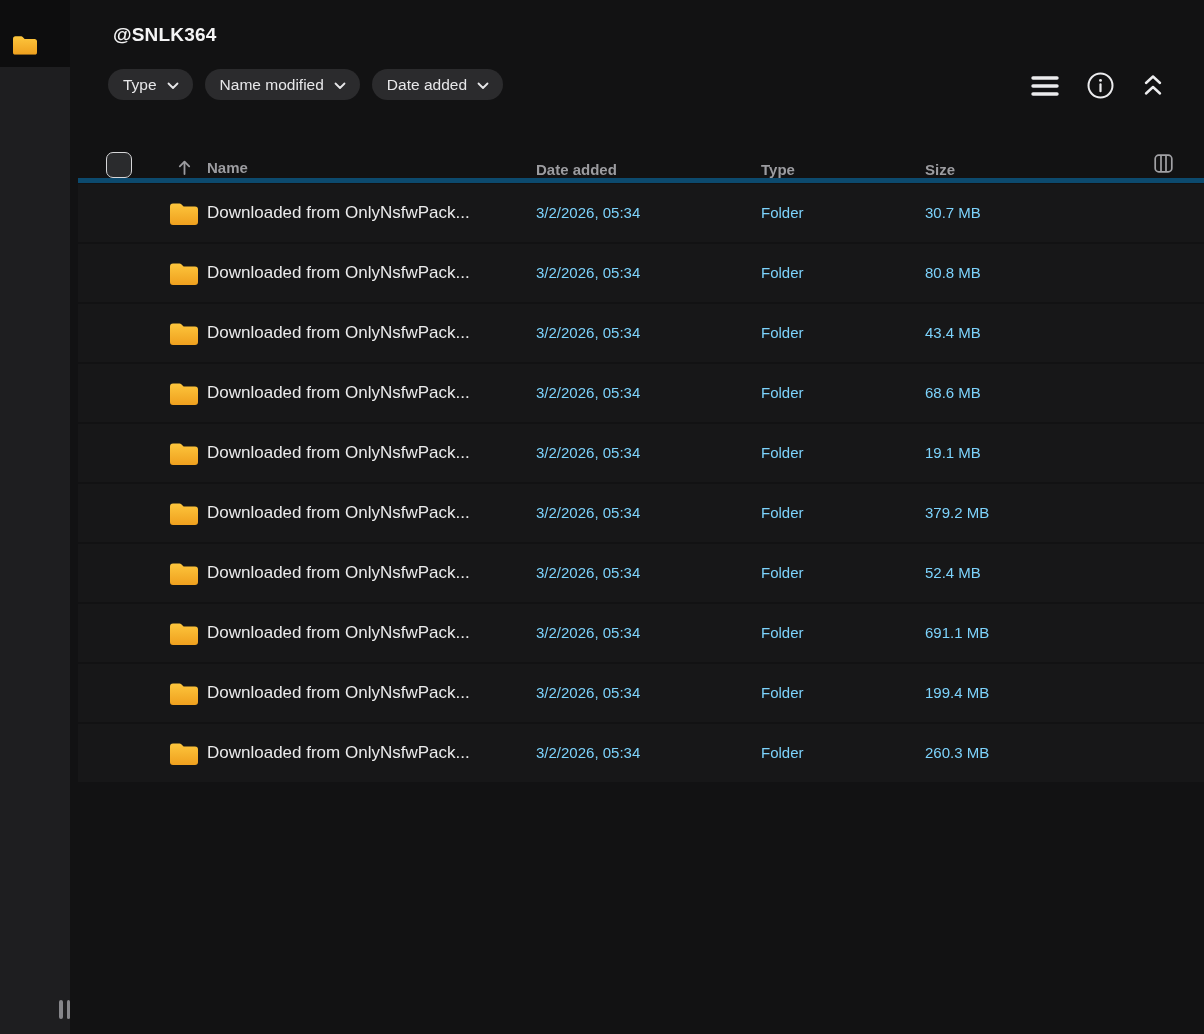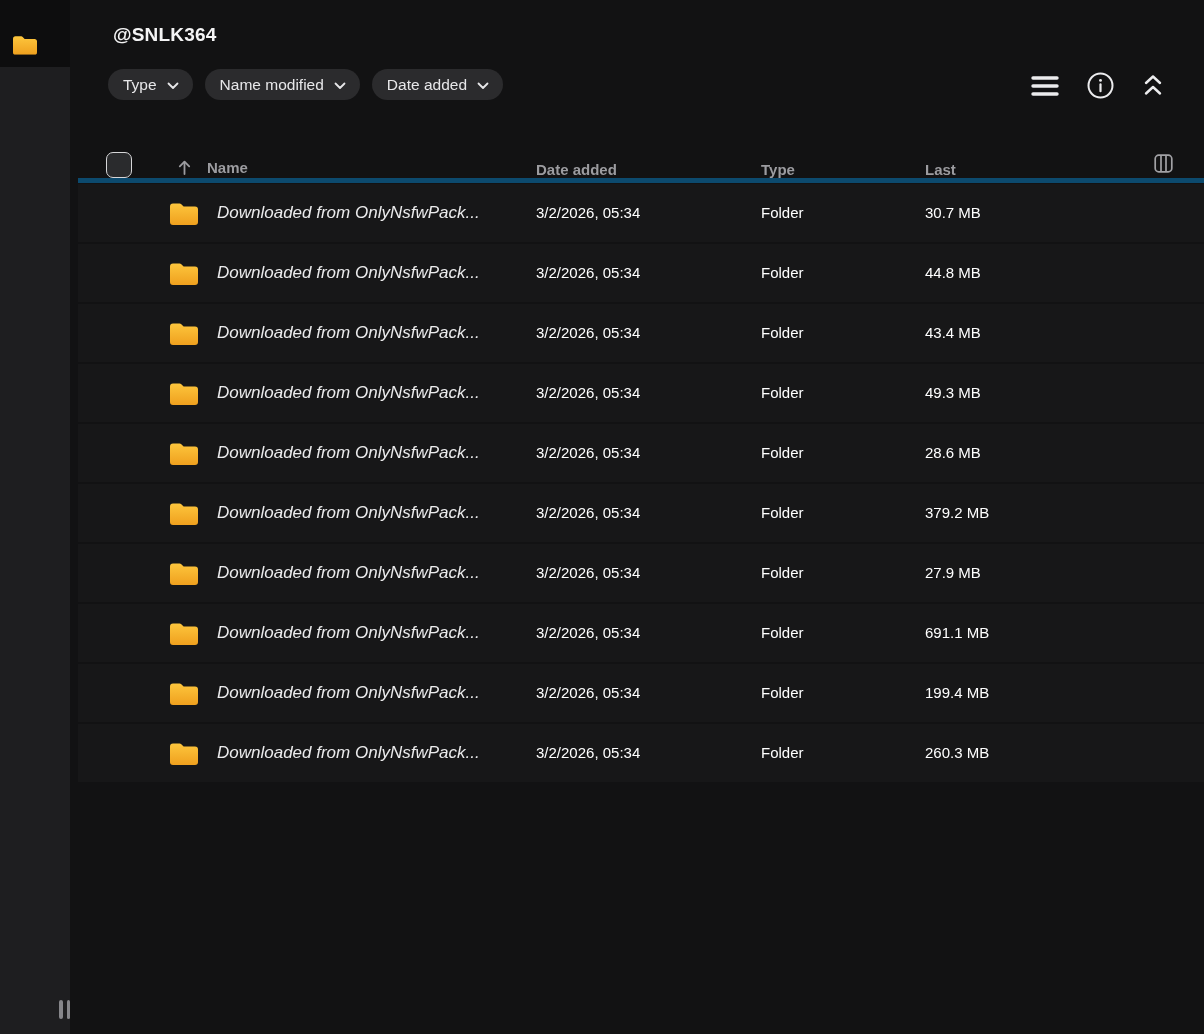--- a/index.html
+++ b/index.html
@@ -80,24 +80,24 @@
   .th-plain { cursor:pointer; }
   .cols-btn { background:none; border:none; color:#a2a2a6; cursor:pointer; padding:2px; }
 
   .file-list { margin-top:1px; }
   .file-row {
     height:58px; margin-bottom:2px; background:#171718;
     display:flex; align-items:center; cursor:pointer;
   }
   .row-folder { width:28px; height:24px; flex:none; }
   .file-name {
-    margin-left:19px; font-size:17px; color:#ebebec;
-    white-space:nowrap; overflow:hidden; text-overflow:ellipsis; max-width:300px;font-style:italic;
-  }
-  .meta { font-size:15px; color:#ffffff; }
+    margin-left:9px; font-size:17px; color:#ebebec;
+    white-space:nowrap; overflow:hidden; text-overflow:ellipsis; max-width:300px;
+  }
+  .meta { font-size:15px; color:#7dd3fc; }
 </style>
 </head>
 <body>
 
 <svg width="0" height="0" style="position:absolute">
   <defs>
     <linearGradient id="folderGrad" x1="0" y1="0" x2="0" y2="1">
       <stop offset="0" stop-color="#fdc63d"></stop>
       <stop offset="1" stop-color="#efa01e"></stop>
     </linearGradient>
@@ -175,21 +175,21 @@
       <button class="sort-btn">
         <svg width="15" height="17" viewBox="0 0 15 17" fill="none" stroke="currentColor" stroke-width="1.8" stroke-linecap="round" stroke-linejoin="round">
             <line x1="7.5" y1="15" x2="7.5" y2="3.2"></line>
             <polyline points="2.8,7.4 7.5,2.6 12.2,7.4"></polyline>
           </svg>
       </button>
       <span class="th-label">Name</span>
     </div>
     <div class="c-date"><span class="th-plain">Date added</span></div>
     <div class="c-type"><span class="th-plain">Type</span></div>
-    <div class="c-size"><span class="th-plain">Last</span></div>
+    <div class="c-size"><span class="th-plain">Size</span></div>
     <div class="c-cols">
       <button class="cols-btn">
         <svg width="19" height="19" viewBox="0 0 19 19" fill="none" stroke="currentColor" stroke-width="1.7">
             <rect x="1.2" y="1.2" width="16.6" height="16.6" rx="3.6"></rect>
             <line x1="7" y1="1.5" x2="7" y2="17.5"></line>
             <line x1="12" y1="1.5" x2="12" y2="17.5"></line>
           </svg>
       </button>
     </div>
   </div>
@@ -212,21 +212,21 @@
     <div class="file-row">
       <div class="c-sel"></div>
       <div class="c-name">
         <svg class="row-folder" viewBox="0 0 28 24">
             <use href="#folder-shape"></use>
           </svg>
         <span class="file-name">Downloaded from OnlyNsfwPack...</span>
       </div>
       <div class="c-date"><span class="meta">3/2/2026, 05:34</span></div>
       <div class="c-type"><span class="meta">Folder</span></div>
-      <div class="c-size"><span class="meta">44.8 MB</span></div>
+      <div class="c-size"><span class="meta">80.8 MB</span></div>
       <div class="c-cols"></div>
     </div>
 
     <div class="file-row">
       <div class="c-sel"></div>
       <div class="c-name">
         <svg class="row-folder" viewBox="0 0 28 24">
             <use href="#folder-shape"></use>
           </svg>
         <span class="file-name">Downloaded from OnlyNsfwPack...</span>
@@ -240,35 +240,35 @@
     <div class="file-row">
       <div class="c-sel"></div>
       <div class="c-name">
         <svg class="row-folder" viewBox="0 0 28 24">
             <use href="#folder-shape"></use>
           </svg>
         <span class="file-name">Downloaded from OnlyNsfwPack...</span>
       </div>
       <div class="c-date"><span class="meta">3/2/2026, 05:34</span></div>
       <div class="c-type"><span class="meta">Folder</span></div>
-      <div class="c-size"><span class="meta">49.3 MB</span></div>
-      <div class="c-cols"></div>
-    </div>
-
-    <div class="file-row">
-      <div class="c-sel"></div>
-      <div class="c-name">
-        <svg class="row-folder" viewBox="0 0 28 24">
-            <use href="#folder-shape"></use>
-          </svg>
-        <span class="file-name">Downloaded from OnlyNsfwPack...</span>
-      </div>
-      <div class="c-date"><span class="meta">3/2/2026, 05:34</span></div>
-      <div class="c-type"><span class="meta">Folder</span></div>
-      <div class="c-size"><span class="meta">28.6 MB</span></div>
+      <div class="c-size"><span class="meta">68.6 MB</span></div>
+      <div class="c-cols"></div>
+    </div>
+
+    <div class="file-row">
+      <div class="c-sel"></div>
+      <div class="c-name">
+        <svg class="row-folder" viewBox="0 0 28 24">
+            <use href="#folder-shape"></use>
+          </svg>
+        <span class="file-name">Downloaded from OnlyNsfwPack...</span>
+      </div>
+      <div class="c-date"><span class="meta">3/2/2026, 05:34</span></div>
+      <div class="c-type"><span class="meta">Folder</span></div>
+      <div class="c-size"><span class="meta">19.1 MB</span></div>
       <div class="c-cols"></div>
     </div>
 
     <div class="file-row">
       <div class="c-sel"></div>
       <div class="c-name">
         <svg class="row-folder" viewBox="0 0 28 24">
             <use href="#folder-shape"></use>
           </svg>
         <span class="file-name">Downloaded from OnlyNsfwPack...</span>
@@ -282,21 +282,21 @@
     <div class="file-row">
       <div class="c-sel"></div>
       <div class="c-name">
         <svg class="row-folder" viewBox="0 0 28 24">
             <use href="#folder-shape"></use>
           </svg>
         <span class="file-name">Downloaded from OnlyNsfwPack...</span>
       </div>
       <div class="c-date"><span class="meta">3/2/2026, 05:34</span></div>
       <div class="c-type"><span class="meta">Folder</span></div>
-      <div class="c-size"><span class="meta">27.9 MB</span></div>
+      <div class="c-size"><span class="meta">52.4 MB</span></div>
       <div class="c-cols"></div>
     </div>
 
     <div class="file-row">
       <div class="c-sel"></div>
       <div class="c-name">
         <svg class="row-folder" viewBox="0 0 28 24">
             <use href="#folder-shape"></use>
           </svg>
         <span class="file-name">Downloaded from OnlyNsfwPack...</span>

